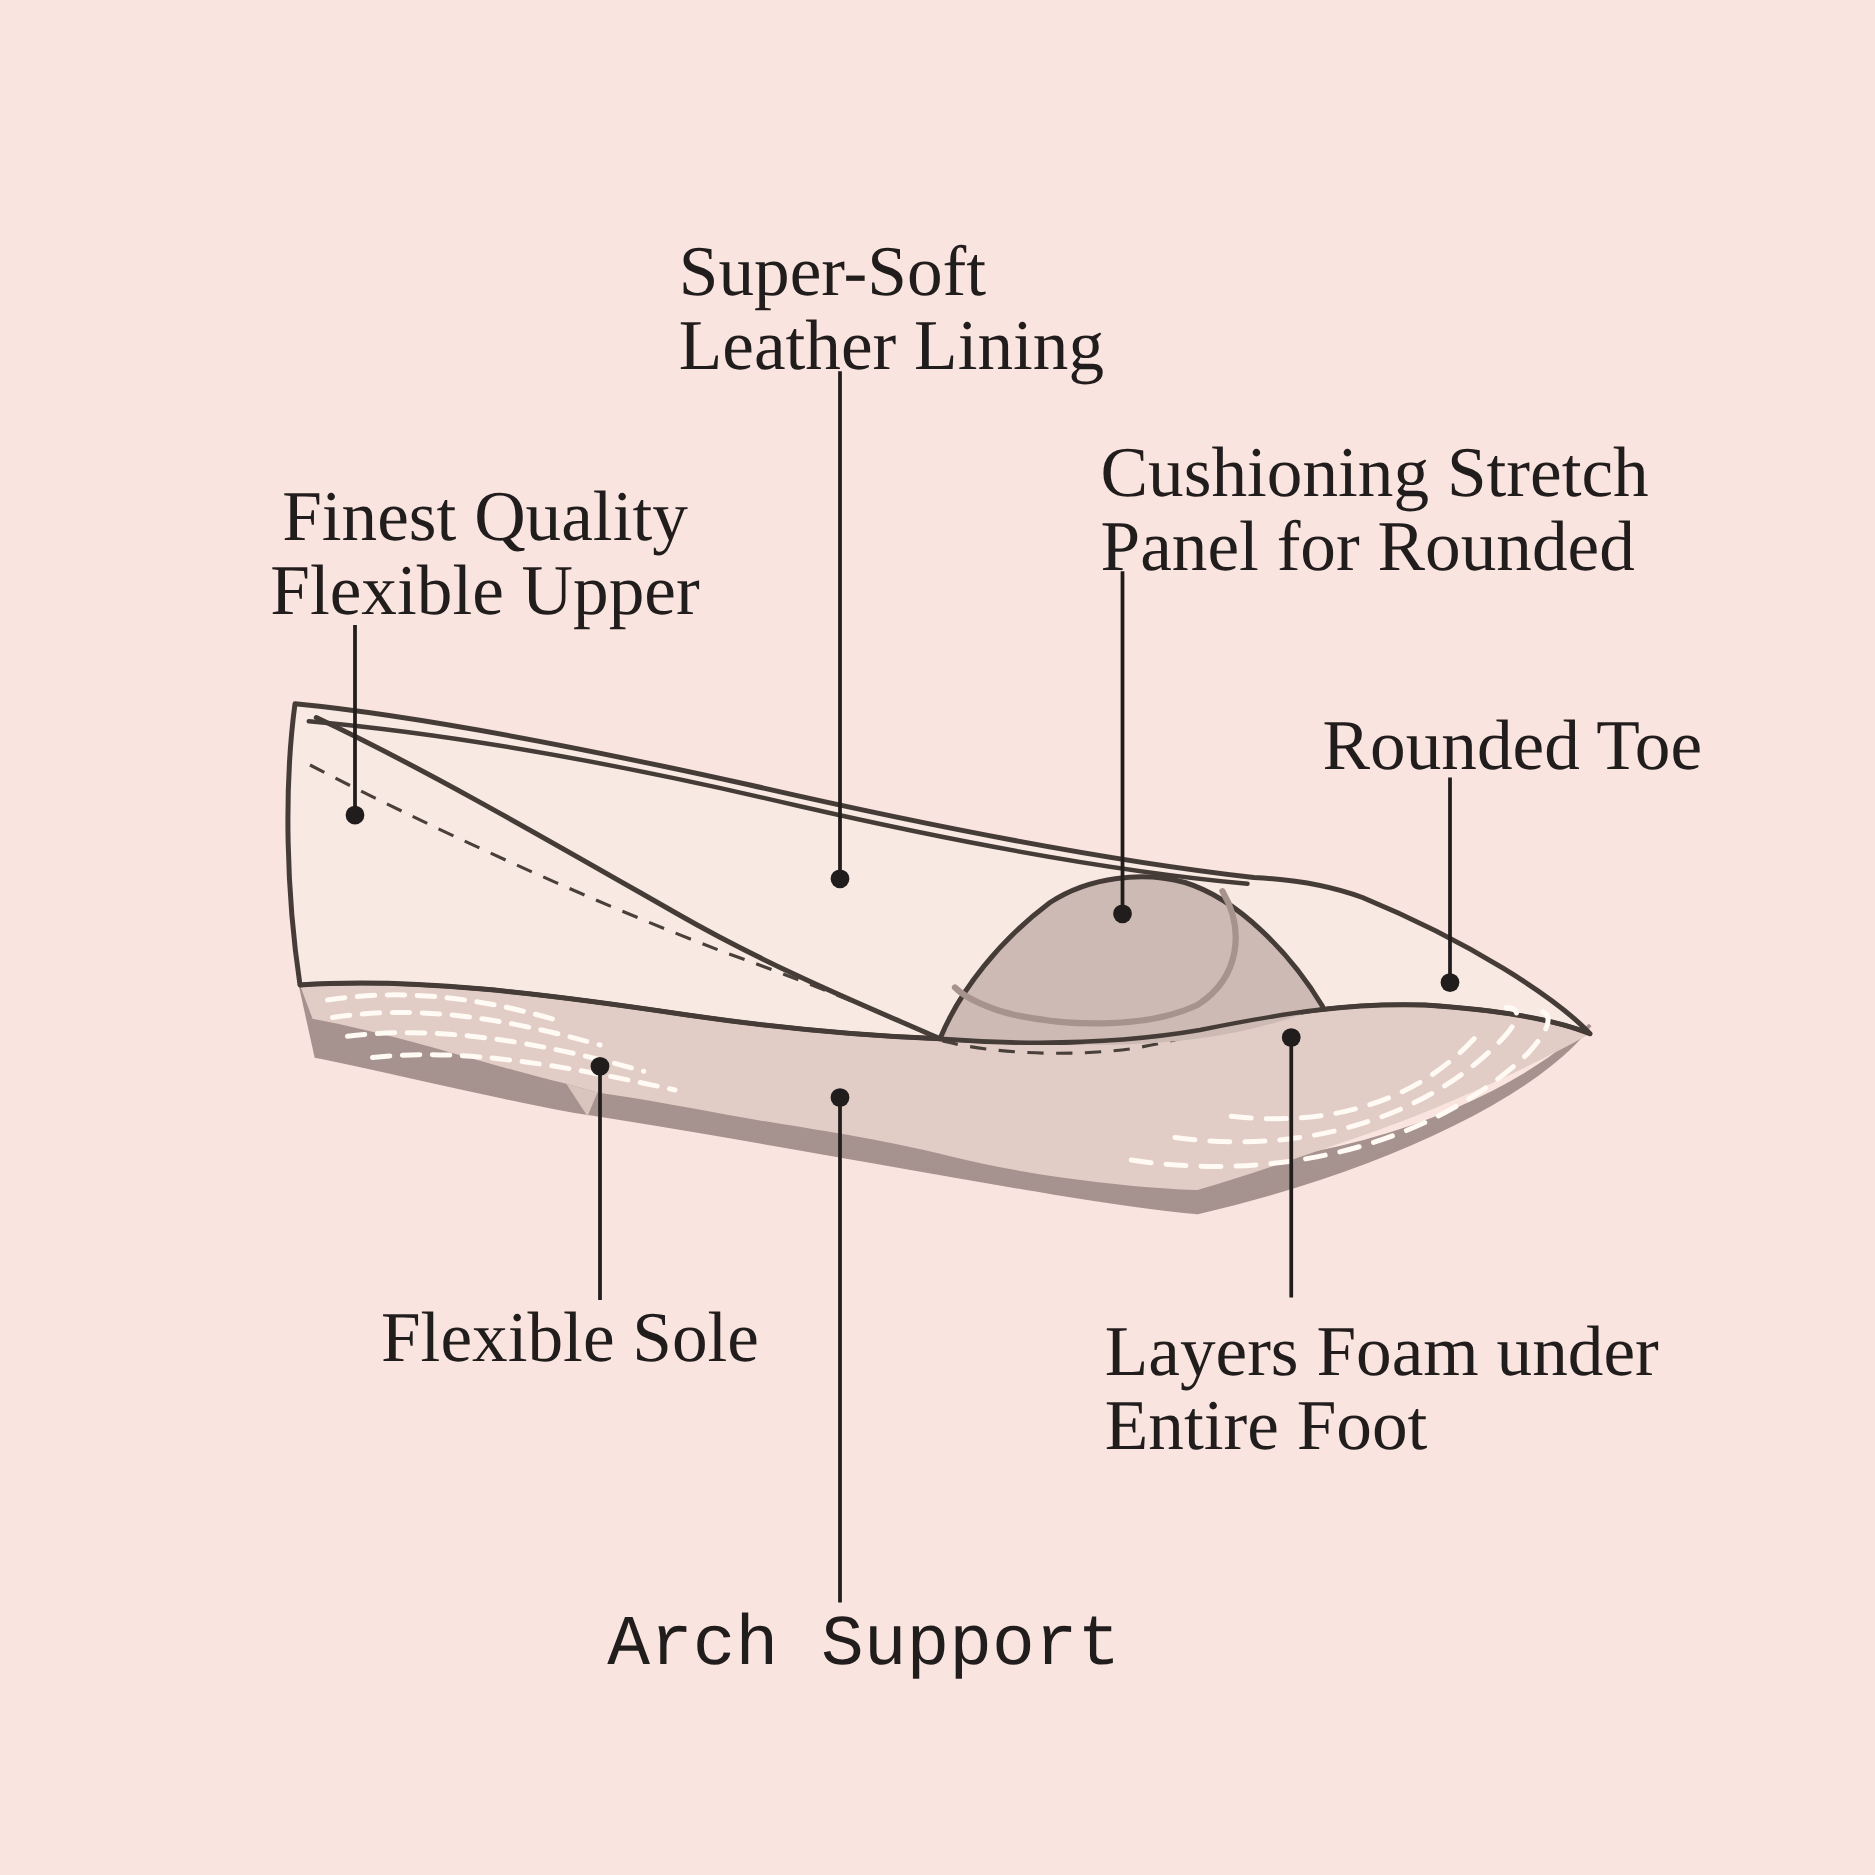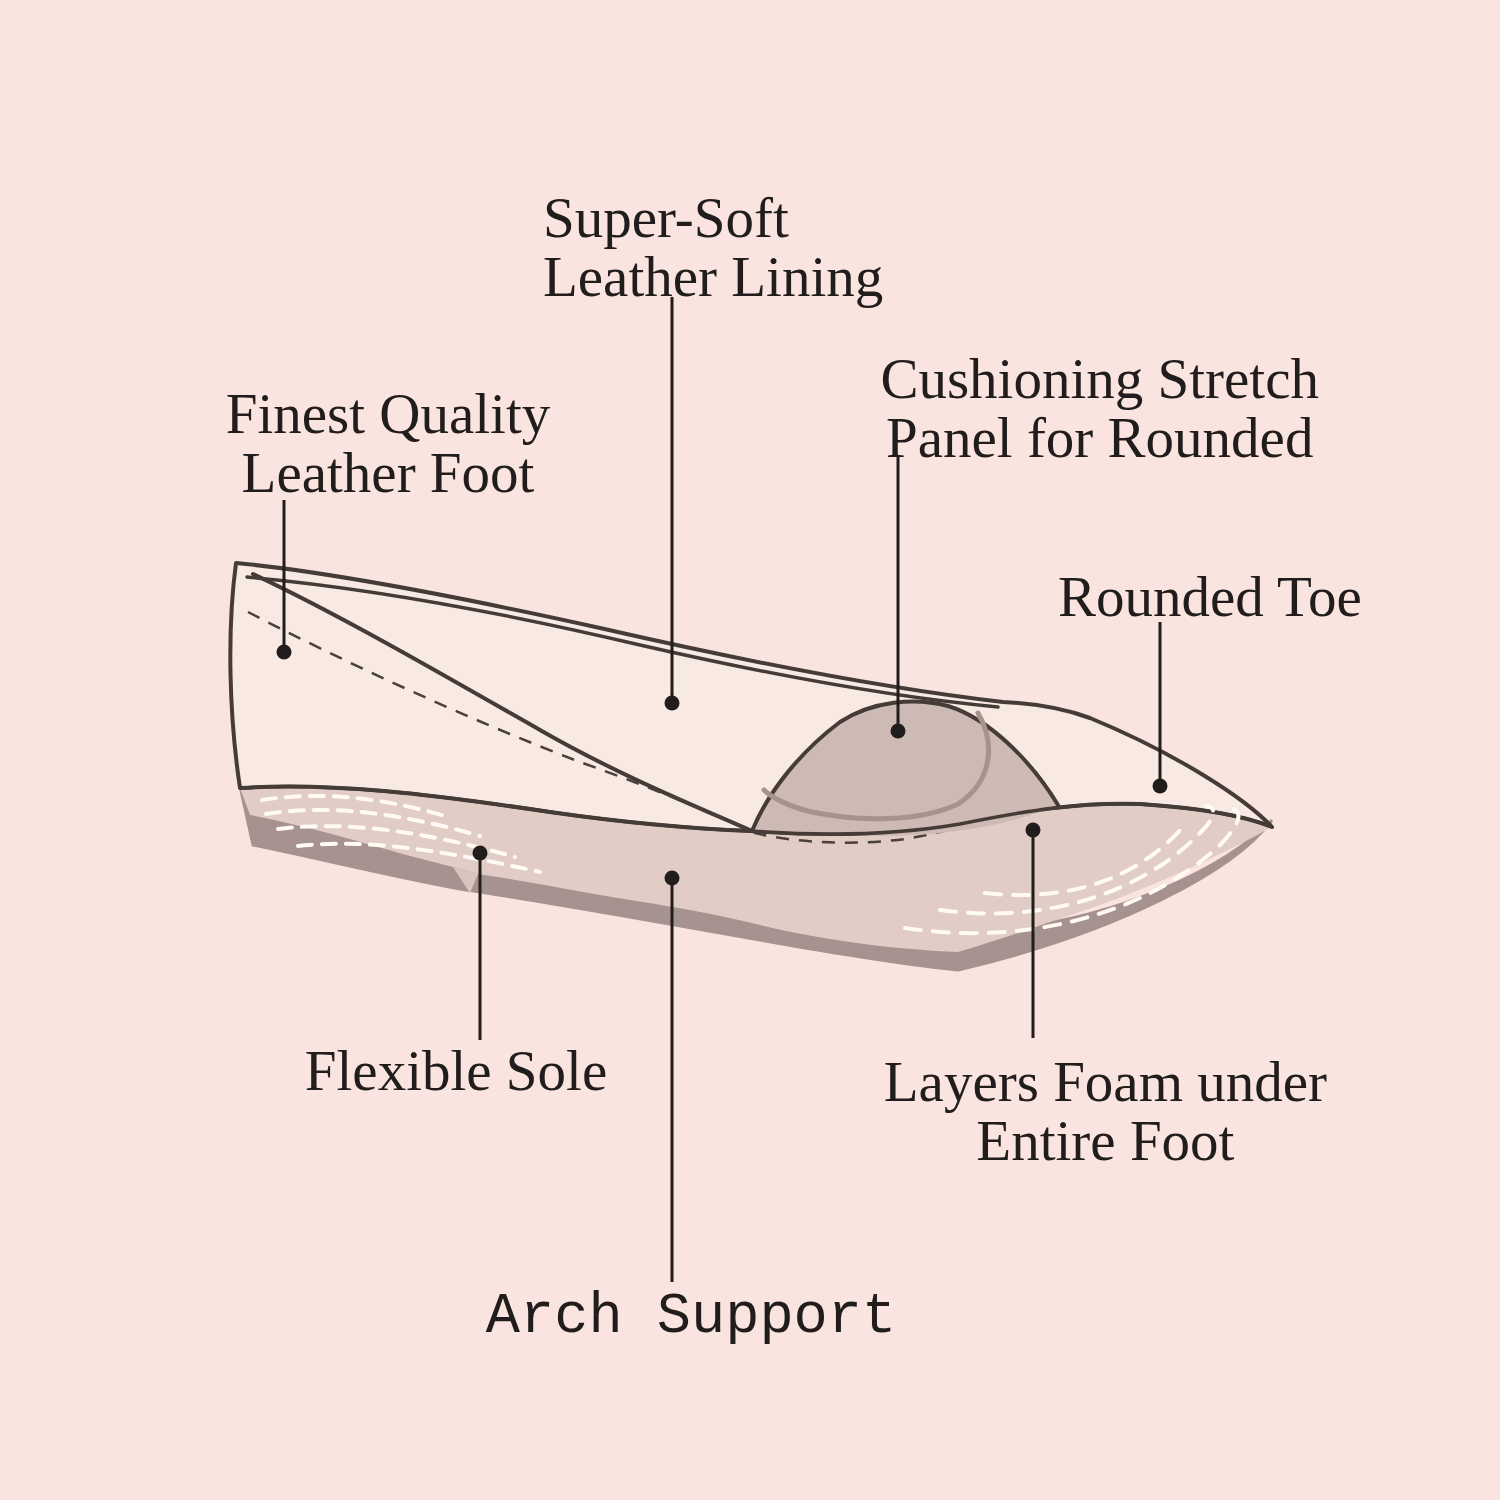--- a/index.html
+++ b/index.html
@@ -17,21 +17,21 @@
     position:absolute;
     color:var(--ink);
     font-size:57px;
     line-height:59px;
     letter-spacing:0px;
     white-space:nowrap;
   }
   .callout span{display:block;}
   .align-left{text-align:left;}
   .align-center{text-align:center;width:500px;}
-  .align-right{text-align:center;}
+  .align-right{text-align:left;}
   #callout-finest{left:138px;top:384px;}
   #callout-supersoft{left:543px;top:188px;}
   #callout-cushioning{right:163px;top:349px;}
   #callout-roundedtoe{left:1058px;top:567px;}
   #callout-flexible{left:206px;top:1041px;}
   #callout-threelayers{right:155px;top:1052px;}
   #callout-arch{left:441px;top:1288px;font-family:Liberation Mono, monospace;}
 </style>
 </head>
 <body>
@@ -150,21 +150,21 @@
     <span>Leather Lining</span>
   </div>
 
   <div id="callout-cushioning" class="callout align-right">
     <span>Cushioning Stretch</span>
     <span>Panel for Rounded</span>
   </div>
 
   <div id="callout-finest" class="callout align-center">
     <span>Finest Quality</span>
-    <span>Leather Foot</span>
+    <span>Flexible Upper</span>
   </div>
 
   <div id="callout-roundedtoe" class="callout align-left">
     <span>Rounded Toe</span>
   </div>
 
   <div id="callout-flexible" class="callout align-center">
     <span>Flexible Sole</span>
   </div>
 

